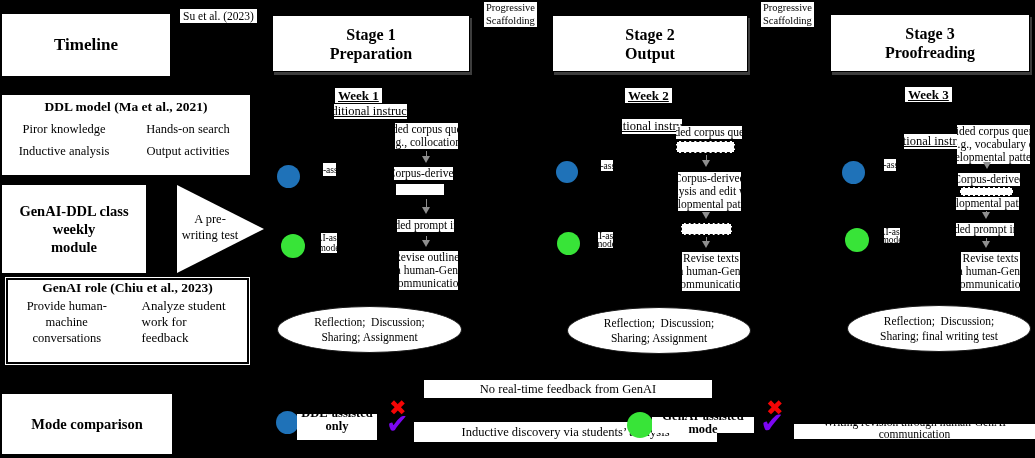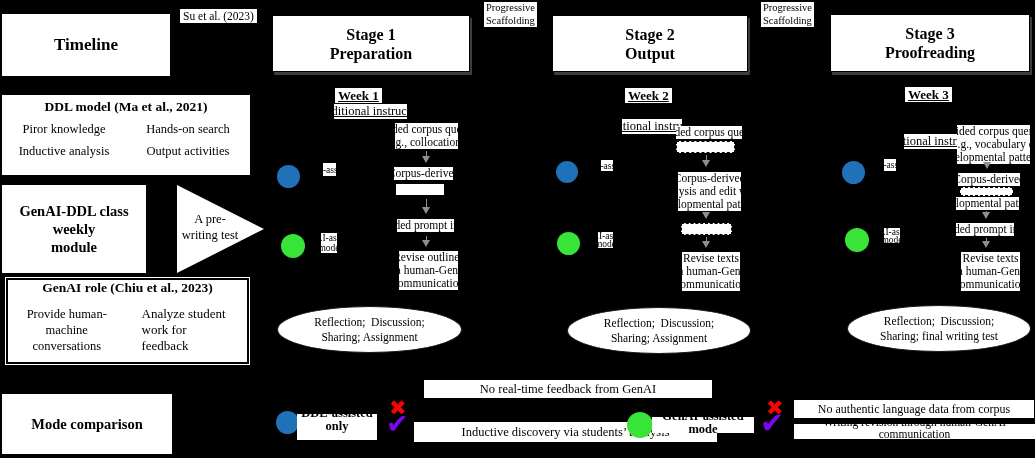--- a/index.html
+++ b/index.html
@@ -69,21 +69,21 @@
 
   <div class="abs" style="left:177px;top:185px;width:87px;height:88px;background:#fff;clip-path:polygon(0 0,100% 50%,0 100%)"></div>
   <div class="abs col" style="left:179px;top:211px;width:62px;font-size:12.5px;line-height:16px">
     <div>A pre-</div>
     <div>writing test</div>
   </div>
 
   <div class="abs" style="left:5px;top:277px;width:245px;height:88px;border:1px solid #fff;background:#000;padding:2px">
     <div style="width:100%;height:100%;background:#fff">
       <div style="text-align:center;font-weight:bold;font-size:13.5px;margin-top:0">GenAI role (Chiu et al., 2023)</div>
-      <div style="display:flex;margin-top:10px">
+      <div style="display:flex;margin-top:2px">
         <div style="flex:1;text-align:center;font-size:12.5px;line-height:16px;padding:0 14px">Provide human-machine conversations</div>
         <div style="flex:1;text-align:left;font-size:13px;line-height:16px;padding:0 16px">Analyze student work for feedback</div>
       </div>
     </div>
   </div>
 
   <div class="box ctr" style="left:2px;top:394px;width:170px;height:60px;font-weight:bold;font-size:14.5px">Mode comparison</div>
 
   <div class="ps" style="left:484px;top:2px">
     <span>Progressive</span><br>
@@ -291,21 +291,20 @@
 
   <div class="dot dot-green" style="left: 627px; top: 412px; width: 26px; height: 26px; background: rgb(56, 228, 56);"></div>
   <div class="vwrap" style="left:652px;top:417px;width:102px;height:16px">
     <div class="vin" style="margin-top:-7px;font-weight:bold">
       <div>GenAI-assisted</div>
       <div>mode</div>
     </div>
   </div>
 
   <div class="icon x-icon" style="left: 766px; top: 398px; color: rgb(245, 5, 5);">✖</div>
-  <div class="leglab" style="left:794px;top:400px;width:240px;height:18px;font-size:12px">No authentic language data from corpus</div>
   <div class="icon check-icon" style="left: 760px; top: 409px; font-size: 29px; color: rgb(124, 6, 242);">✔</div>
   <div class="vwrap" style="left:794px;top:424px;width:241px;height:15px">
     <div class="vin" style="margin-top:-8px;font-size:11.5px;line-height:12px">
       <div>Writing revision through human-GenAI</div>
       <div>communication</div>
     </div>
   </div>
 
 </div>
 

